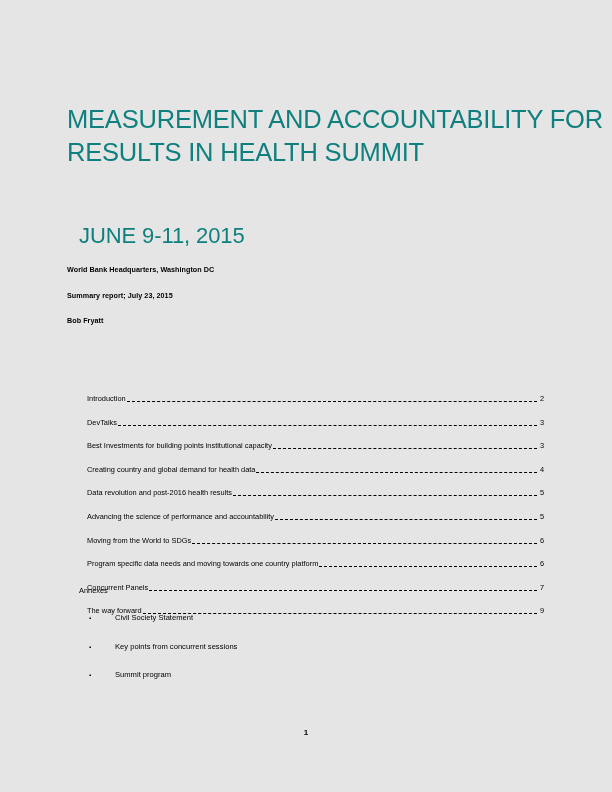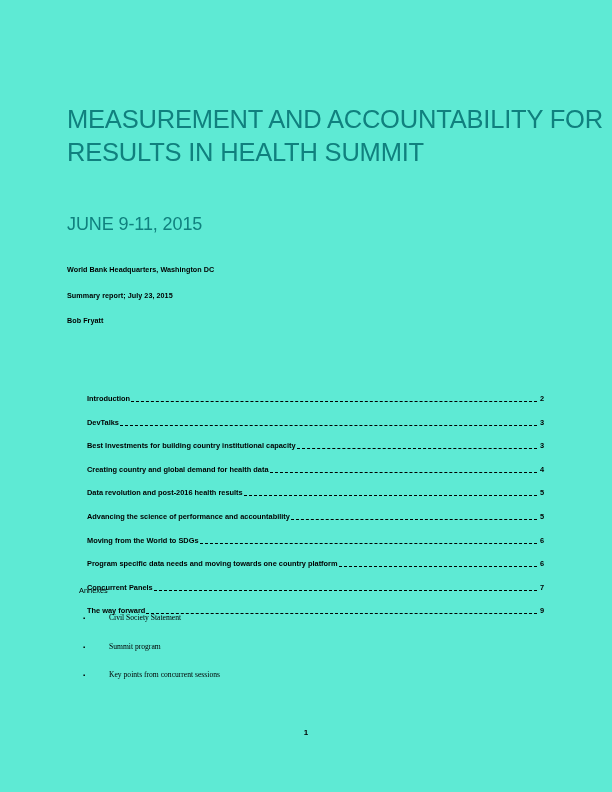--- a/index.html
+++ b/index.html
@@ -4,21 +4,21 @@
 <style>
   html, body {
     margin: 0;
     padding: 0;
     background: #ffffff;
   }
   .page {
     position: relative;
     width: 612px;
     height: 792px;
-    background: #5eead4;
+    background: #e5e5e5;
     overflow: hidden;
     font-family: "Liberation Sans", sans-serif;
     color: #000000;
   }
 
   
   .title-block {
     position: absolute;
     left: 67px;
     top: 103px;
@@ -31,26 +31,26 @@
     font-weight: 400;
     letter-spacing: -0.2px;
     color: #10807e;
     margin: 0;
     white-space: nowrap;
   }
   .doc-subtitle {
     position: absolute;
     left: 67px;
     top: 209px;
-    font-size: 18px;
+    font-size: 22px;
     line-height: 30px;
     font-weight: 400;
     letter-spacing: -0.1px;
     color: #10807e;
-    margin: 0;
+    margin: 12px;
     white-space: nowrap;
   }
 
   
   .meta {
     position: absolute;
     left: 67px;
     top: 266px;
     width: 470px;
   }
@@ -69,21 +69,21 @@
     position: absolute;
     left: 67px;
     top: 394px;
     width: 477px;
   }
   .toc-row {
     display: flex;
     align-items: flex-end;
     font-size: 7.4px;
     line-height: 9px;
-    font-weight: bold;
+    font-weight: normal;
     color: #000;
     margin-bottom: 14.6px;
     white-space: nowrap;
     padding-left: 20px;
   }
   .toc-label {
     flex: 0 0 auto;
     padding-right: 1px;
   }
   .toc-leader {
@@ -109,23 +109,22 @@
   }
   .annex-heading {
     font-size: 7.4px;
     line-height: 9px;
     font-weight: normal;
     color: #000;
     margin: 0 0 18px 0;
   }
   .annex-list {
     list-style: none;
-    margin: 4px;
+    margin: 10px;
     padding: 0;
-    font-family: Liberation Serif, serif;
   }
   .annex-item {
     display: flex;
     align-items: baseline;
     font-size: 7.6px;
     line-height: 9px;
     font-weight: normal;
     color: #000;
     margin-bottom: 18.5px;
     white-space: nowrap;
@@ -180,21 +179,21 @@
       <span class="toc-page">2</span>
     </div>
 
     <div class="toc-row">
       <span class="toc-label">DevTalks</span>
       <span class="toc-leader"></span>
       <span class="toc-page">3</span>
     </div>
 
     <div class="toc-row">
-      <span class="toc-label">Best Investments for building country institutional capacity</span>
+      <span class="toc-label">Best Investments for building points institutional capacity</span>
       <span class="toc-leader"></span>
       <span class="toc-page">3</span>
     </div>
 
     <div class="toc-row">
       <span class="toc-label">Creating country and global demand for health data</span>
       <span class="toc-leader"></span>
       <span class="toc-page">4</span>
     </div>
 
@@ -238,24 +237,24 @@
 
   <div class="annex-block">
     <p class="annex-heading">Annexes</p>
     <ul class="annex-list">
       <li class="annex-item">
         <span class="annex-bullet">▪</span>
         <span class="annex-text">Civil Society Statement</span>
       </li>
       <li class="annex-item">
         <span class="annex-bullet">▪</span>
-        <span class="annex-text">Summit program</span>
+        <span class="annex-text">Key points from concurrent sessions</span>
       </li>
       <li class="annex-item">
         <span class="annex-bullet">▪</span>
-        <span class="annex-text">Key points from concurrent sessions</span>
+        <span class="annex-text">Summit program</span>
       </li>
     </ul>
   </div>
 
   <div class="footer">1</div>
 
 </div>
 
 </body></html>

